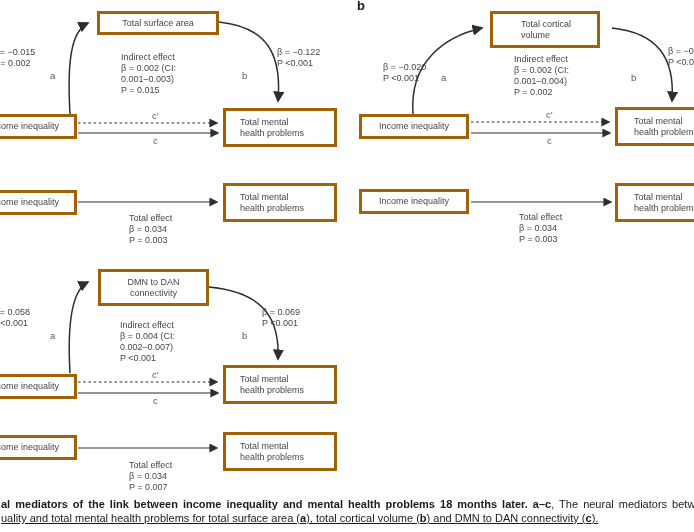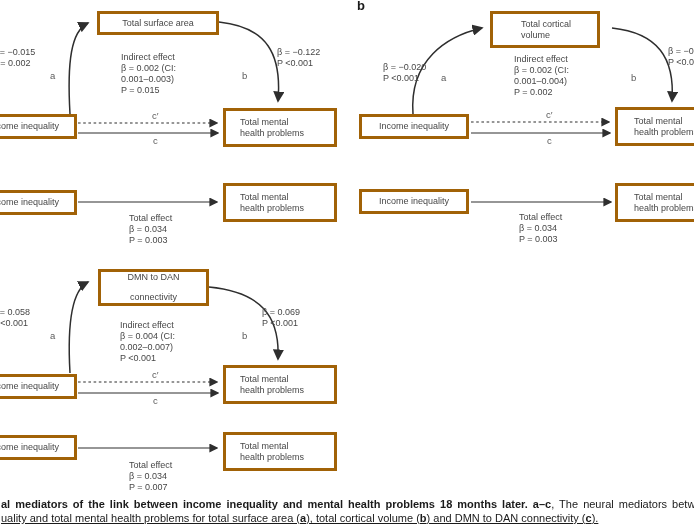--- a/index.html
+++ b/index.html
@@ -151,21 +151,21 @@
   <div class="box padleft" style="left:615px; top:183px; width:114px; height:39px; padding-left:16px;">
     <div>Total mental</div>
     <div>health problems</div>
   </div>
   <div class="stats" style="left:519px; top:212px;">
     <div>Total effect</div>
     <div>β = 0.034</div>
     <div>P = 0.003</div>
   </div>
 
-  <div class="box center" style="left:98px; top:269px; width:111px; height:37px;justify-content:space-between;">
+  <div class="box center" style="left:98px; top:269px; width:111px; height:37px;">
     <div>DMN to DAN</div>
     <div>connectivity</div>
   </div>
 
   <div class="stats" style="left:-8px; top:307px;">
     <div>β = 0.058</div>
     <div>P &lt;0.001</div>
   </div>
   <div class="plabel" style="left:50px; top:331px;">a</div>
 

